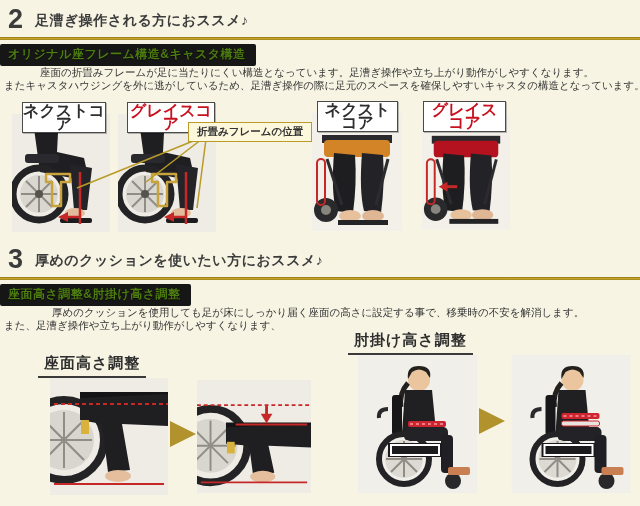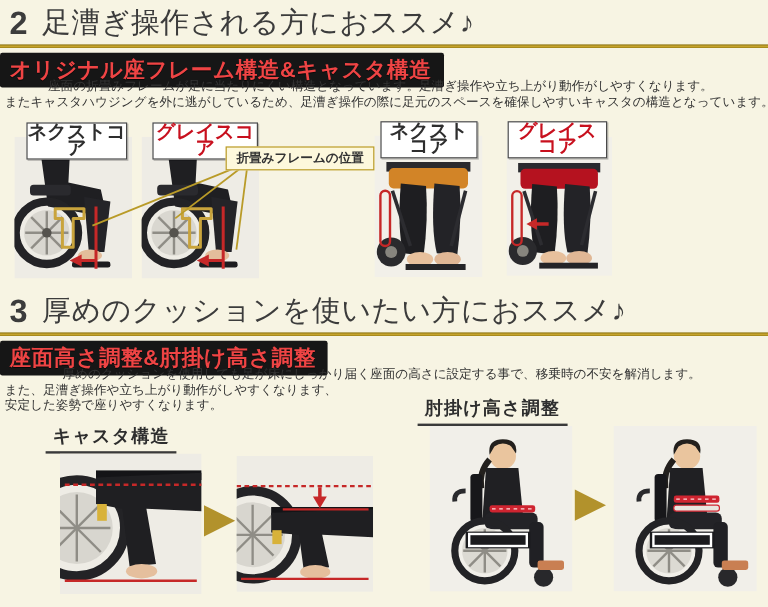--- a/index.html
+++ b/index.html
@@ -1,23 +1,23 @@
 <!DOCTYPE html>
 <html><head>
 <meta charset="utf-8">
 <style>
   html,body{margin:0;padding:0;}
   body{font-family:"Liberation Sans","DejaVu Sans",sans-serif;background:#e9e6d6;}
   #page{position:relative;width:640px;height:506px;background:#f7f4e3;overflow:hidden;}
 
   .heading{position:absolute;left:8px;display:flex;align-items:flex-end;gap:12px;color:#3c3c3c;}
   .heading .num{font-size:27px;font-weight:bold;line-height:26px;}
-  .heading .ttl{font-size:24px;font-weight:normal;line-height:24px;letter-spacing:.5px;}
+  .heading .ttl{font-size:14px;font-weight:bold;line-height:24px;letter-spacing:.5px;}
   .divider{position:absolute;left:0;width:640px;height:3px;background:linear-gradient(#8a7210,#c9a62e 55%,#9a7f14);}
-  .badge{position:absolute;left:0;background:#161616;color:#ef4444;font-weight:bold;font-size:18px;
+  .badge{position:absolute;left:0;background:#161616;color:#4d7c0f;font-weight:bold;font-size:12px;
          padding:2px 10px 3px 8px;border-radius:2px;letter-spacing:.5px;
          text-shadow:0 1px 0 rgba(0,0,0,.6);}
   .body-text{position:absolute;left:4px;color:#333;font-size:10.5px;line-height:13px;white-space:pre;}
 
   .photo{position:absolute;display:block;}
   .plabel{position:absolute;background:#fff;border:1px solid #4a4a4a;box-shadow:1px 1px 0 rgba(0,0,0,.25);
           font-size:16px;font-weight:bold;color:#2e2e2e;text-align:center;padding:1px 0 2px;line-height:13px;}
   .plabel.red{color:#c8101e;}
   .callout{position:absolute;background:#fdf8dc;border:1px solid #b99b28;color:#333;
            font-size:10.5px;font-weight:bold;padding:2px 8px;white-space:nowrap;}
@@ -226,24 +226,23 @@
   <div class="callout" style="left:188px;top:122px;">折畳みフレームの位置</div>
 
   <div class="heading" style="top:246px;">
     <span class="num">3</span>
     <span class="ttl">厚めのクッションを使いたい方におススメ♪</span>
   </div>
   <div class="divider" style="top:277px;"></div>
   <div class="badge" style="top:284px;">座面高さ調整&amp;肘掛け高さ調整</div>
   <div class="body-text" style="top:306px;margin-left:48px;">厚めのクッションを使用しても足が床にしっかり届く座面の高さに設定する事で、移乗時の不安を解消します。</div>
   <div class="body-text" style="top:319px;">また、足漕ぎ操作や立ち上がり動作がしやすくなります、</div>
-  <div class="body-text" style="top:332px;">安定した姿勢で座りやすくなります。</div>
 
   <div class="ulabel" style="left:348px;top:331px;font-family:Liberation Mono, monospace;">肘掛け高さ調整</div>
-  <div class="ulabel" style="left:38px;top:354px;">キャスタ構造</div>
+  <div class="ulabel" style="left:38px;top:354px;">座面高さ調整</div>
 
   <svg class="photo" style="left:50px;top:378px;width:118px;height:117px;">
       <use href="#wc-closeup-a"></use>
     </svg>
   <svg class="photo" style="left:197px;top:378px;width:114px;height:117px;">
       <use href="#wc-closeup-b"></use>
     </svg>
   <div class="tri" style="left:170px;top:421px;"></div>
 
   <svg class="photo" style="left:358px;top:355px;width:119px;height:138px;">

